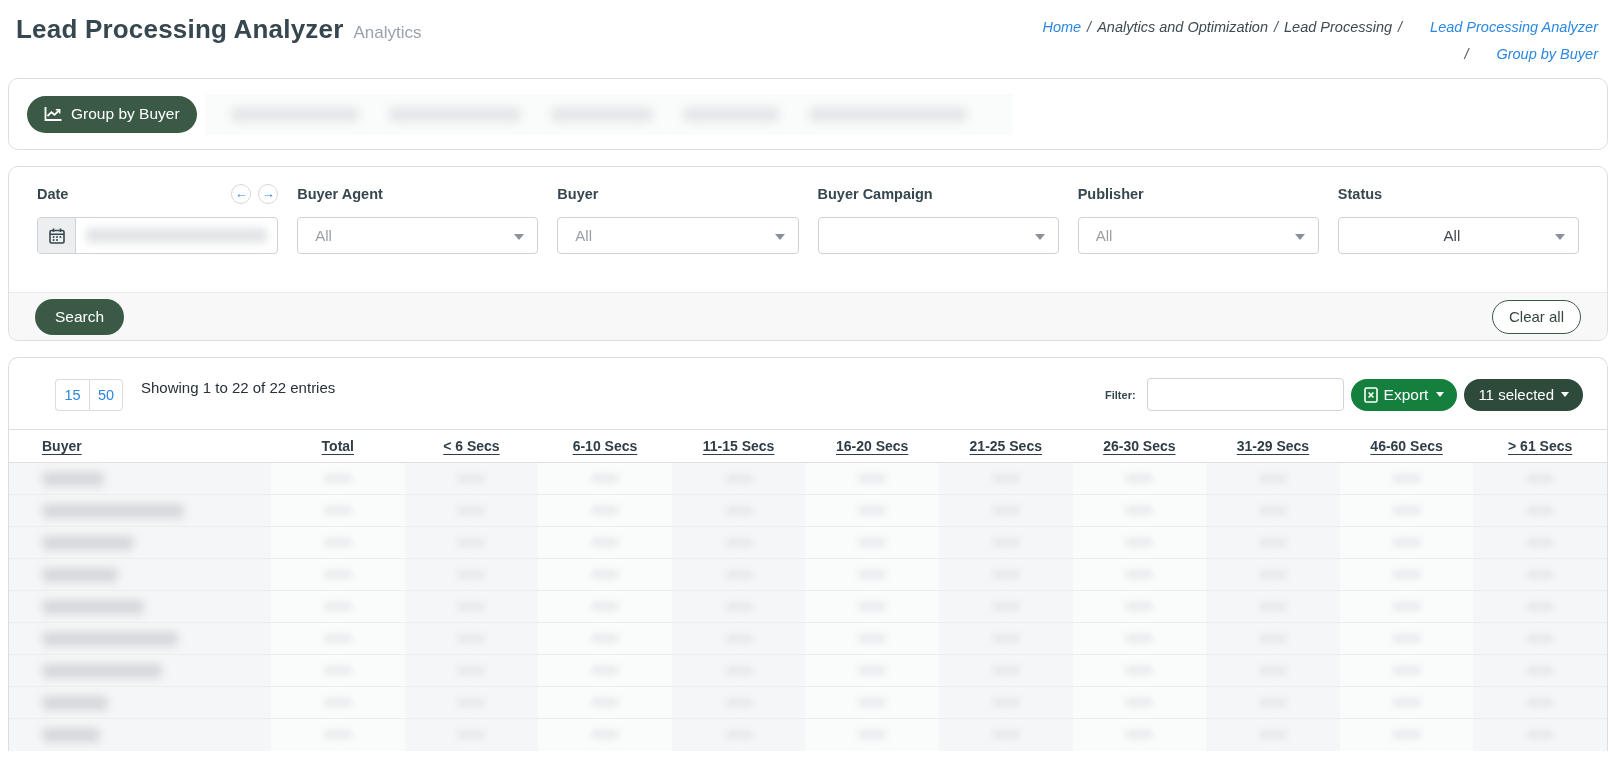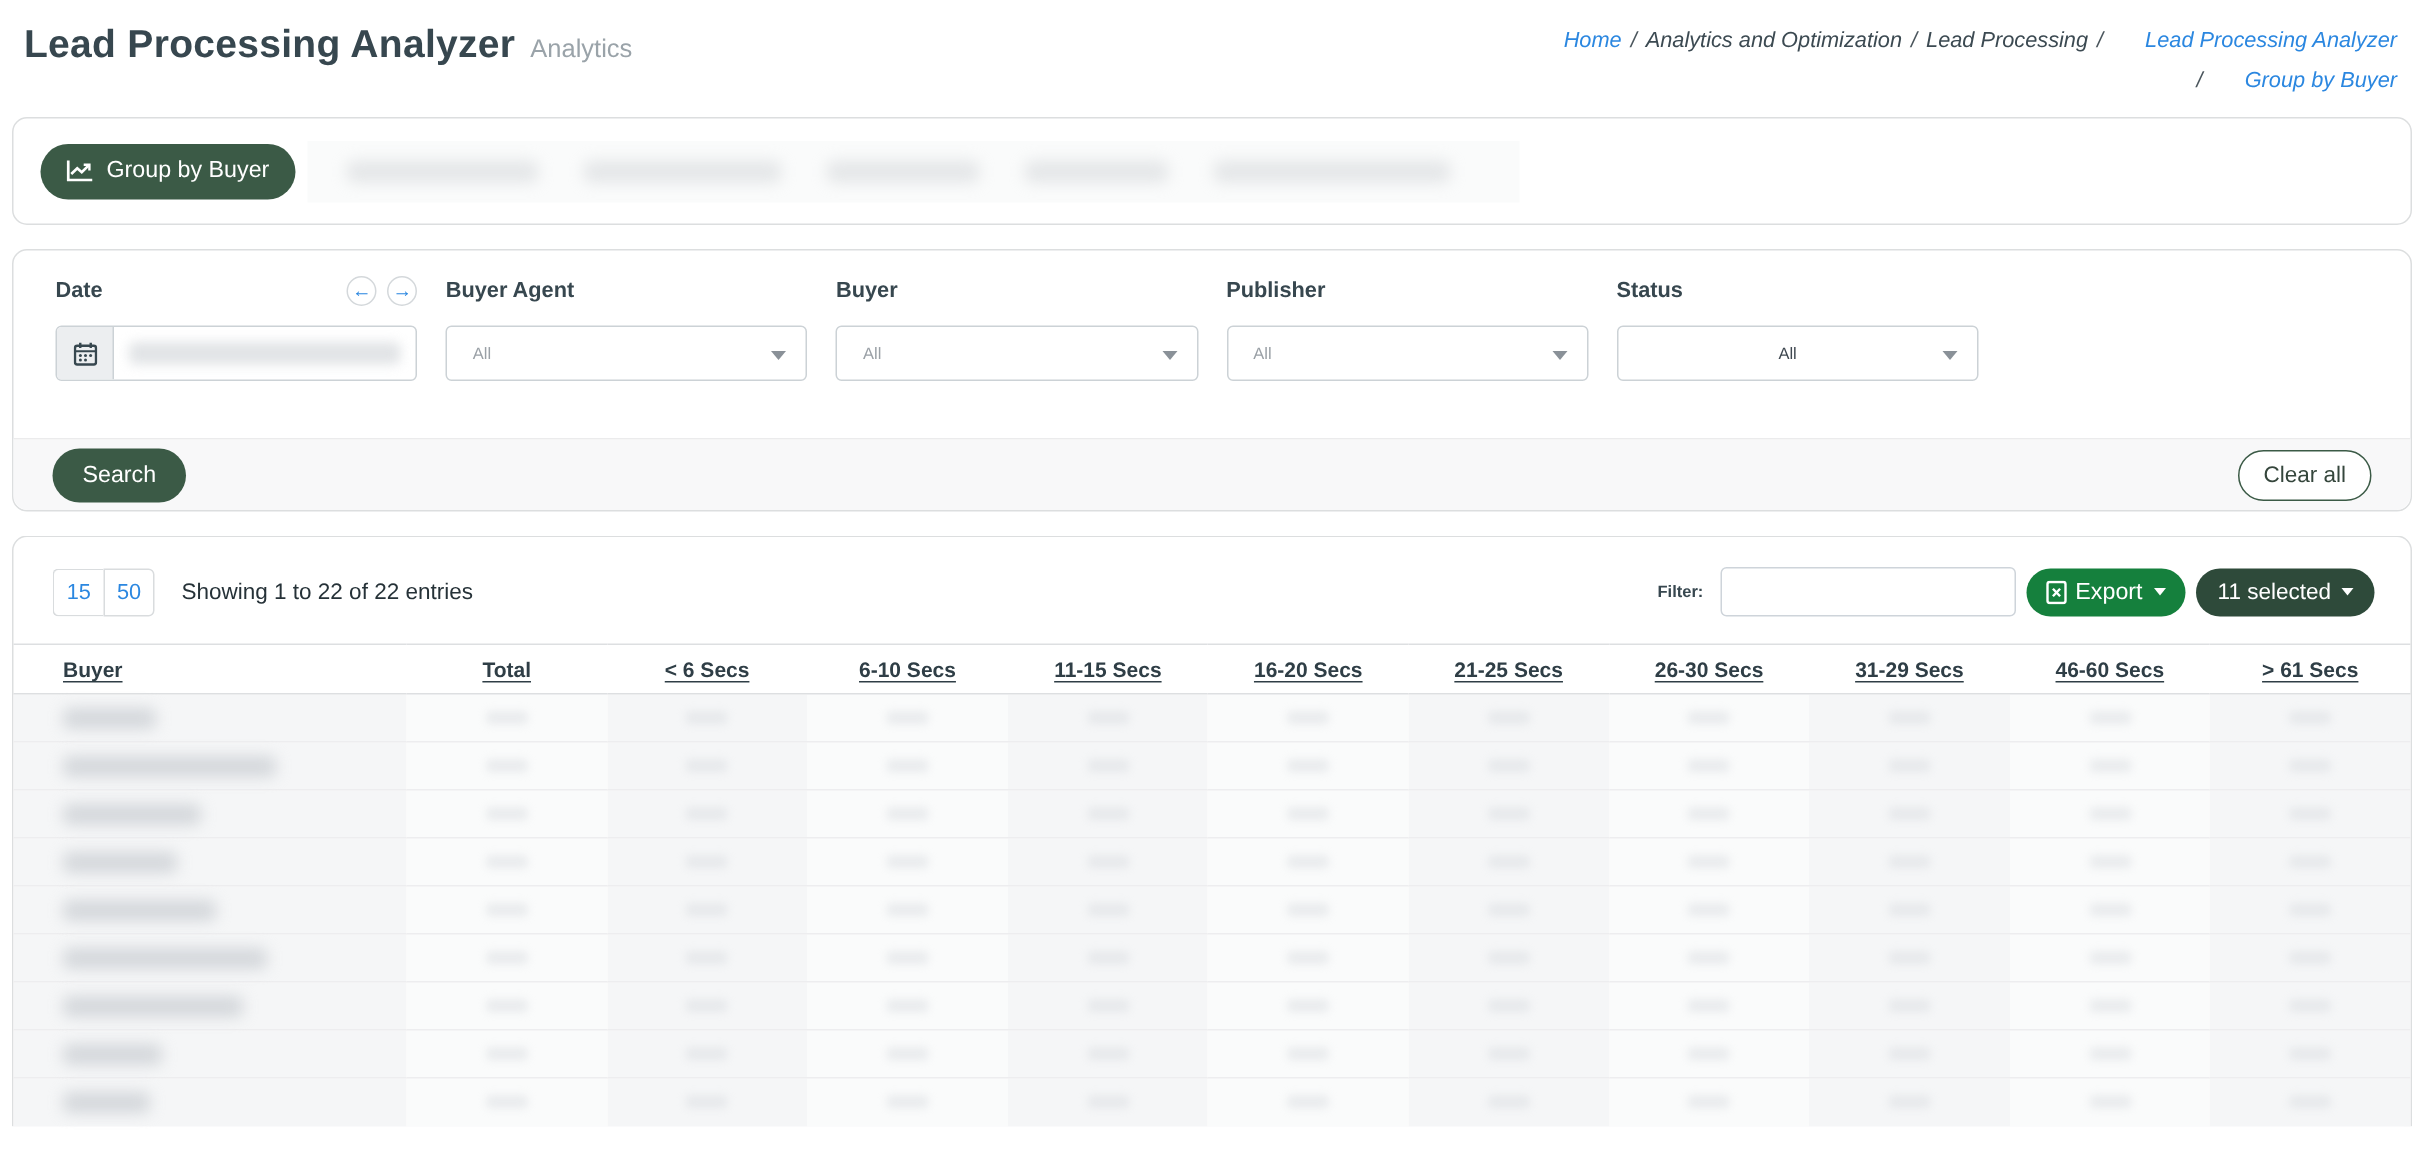--- a/index.html
+++ b/index.html
@@ -33,21 +33,21 @@
   .filters-body { padding:16px 28px 38px 28px; display:grid;
     grid-template-columns:repeat(6,1fr); column-gap:19px; }
   .f-label-row { display:flex; align-items:center; justify-content:space-between;
     height:22px; margin-bottom:12px; }
   .f-label { font-size:14.5px; font-weight:bold; color:#37474f; }
   .nav-circles { display:flex; gap:7px; }
   .nav-circle { width:20px; height:20px; border-radius:50%; background:#fff;
     border:1px solid #d4d8db; color:#2b87e0; font-size:13px; line-height:18px;
     text-align:center; cursor:pointer; padding:0; }
   .control { height:37px; border:1px solid #ccd2d6; border-radius:4px; background:#fff;
-    display:flex; align-items:center; position:relative; font-size:11px; }
+    display:flex; align-items:center; position:relative; font-size:15px; }
   .date-group { padding:0; overflow:hidden; }
   .date-addon { width:38px; height:100%; background:#eceef0; border-right:1px solid #ccd2d6;
     display:flex; align-items:center; justify-content:center; }
   .date-blur { flex:1; margin:0 10px; height:15px; background:#dadde0;
     border-radius:4px; filter:blur(4px); opacity:.8; }
   .select { padding:0 30px 0 17px; color:#9aa0a6; cursor:pointer; }
   .select.dark-center { color:#3f4850; justify-content:center; padding:0 30px 0 17px; }
   .select .caret { position:absolute; right:13px; top:50%; margin-top:-2px;
     border-left:5px solid transparent; border-right:5px solid transparent;
     border-top:6px solid #8a9198; }
@@ -56,21 +56,21 @@
     justify-content:space-between; padding:0 26px; }
   .btn-search { background:#3b5a46; color:#fff; font-size:15.5px; height:36px;
     border-radius:18px; padding:0 20px; }
   .btn-outline { background:#fff; color:#35463c; font-size:15px; height:34px;
     border:1px solid #3b5a46; border-radius:17px; padding:0 16px; }
 
   
   .table-card { border-radius:10px 10px 0 0; border-bottom:none; margin-bottom:0; }
   .table-controls { display:flex; align-items:center; justify-content:space-between;
     padding:20px 24px 18px 26px; }
-  .tc-left { display:flex; align-items:center; gap:18px; }
+  .tc-left { display:flex; align-items:flex-start; gap:18px;margin-left:20px; }
   .pager { display:flex; }
   .pager button { width:34px; height:32px; background:#fff; border:1px solid #d9dcde;
     color:#2b87e0; font-size:14.5px; cursor:pointer; }
   .pager button:first-child { border-radius:4px 0 0 4px; border-right:none; }
   .pager button:last-child { border-radius:0 4px 4px 0; }
   .showing { font-size:15px; font-weight:normal; color:#263238; }
   .tc-right { display:flex; align-items:center; gap:7px; }
   .filter-label { font-size:11px; font-weight:bold; margin-right:4px; }
   .filter-input { width:197px; height:33px; border:1px solid #ced4da; border-radius:4px;
     font-size:14px; padding:0 10px; font-family:inherit; }
@@ -177,20 +177,29 @@
     <div>
       <div class="f-label-row">
           <span class="f-label">Buyer</span>
         </div>
       <div class="control select">
         <span>All</span>
         <span class="caret"></span>
       </div>
     </div>
 
+    <div>
+      <div class="f-label-row">
+          <span class="f-label">Buyer Campaign</span>
+        </div>
+      <div class="control select">
+        <span></span>
+        <span class="caret"></span>
+      </div>
+    </div>
 
     <div>
       <div class="f-label-row">
           <span class="f-label">Publisher</span>
         </div>
       <div class="control select">
         <span>All</span>
         <span class="caret"></span>
       </div>
     </div>

